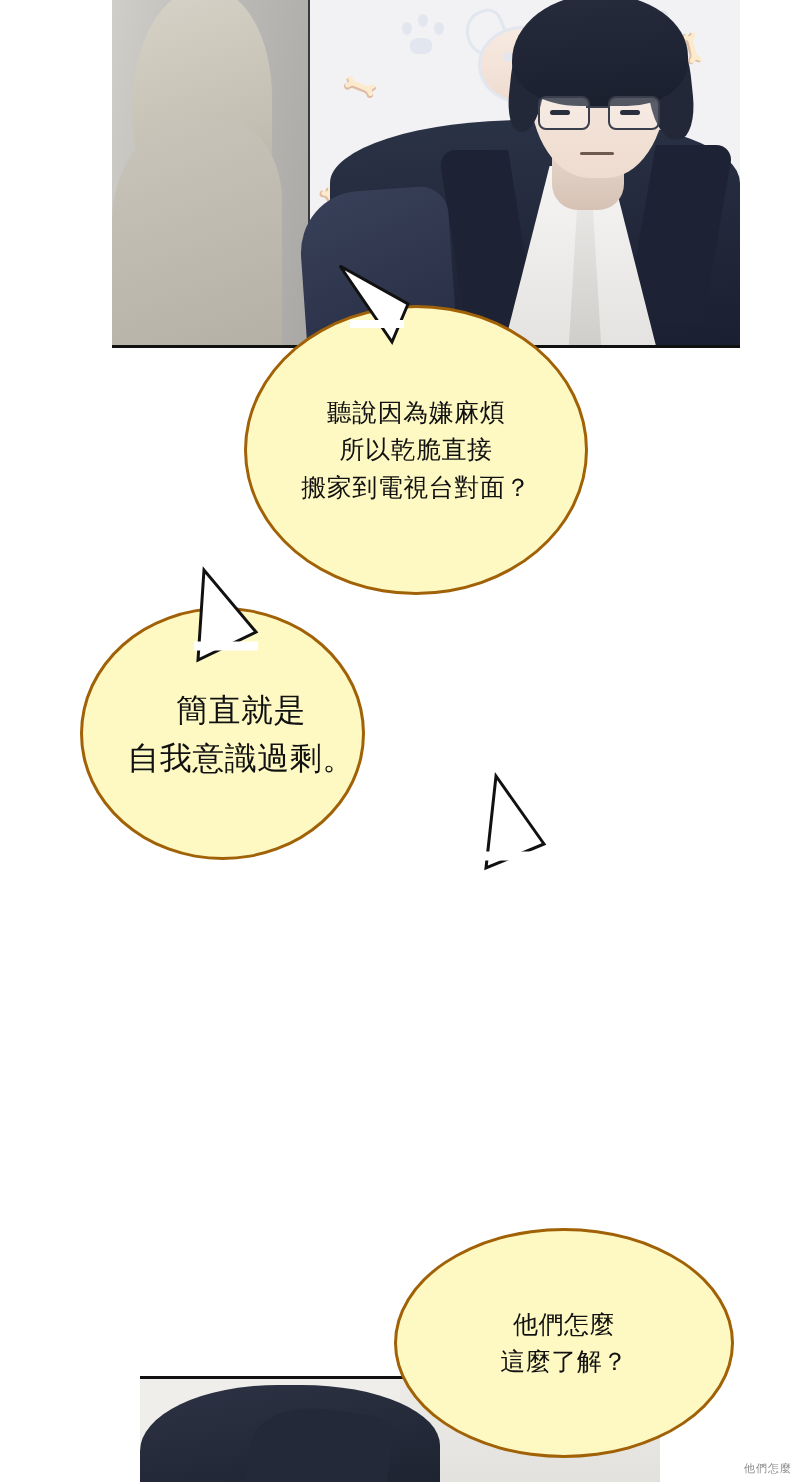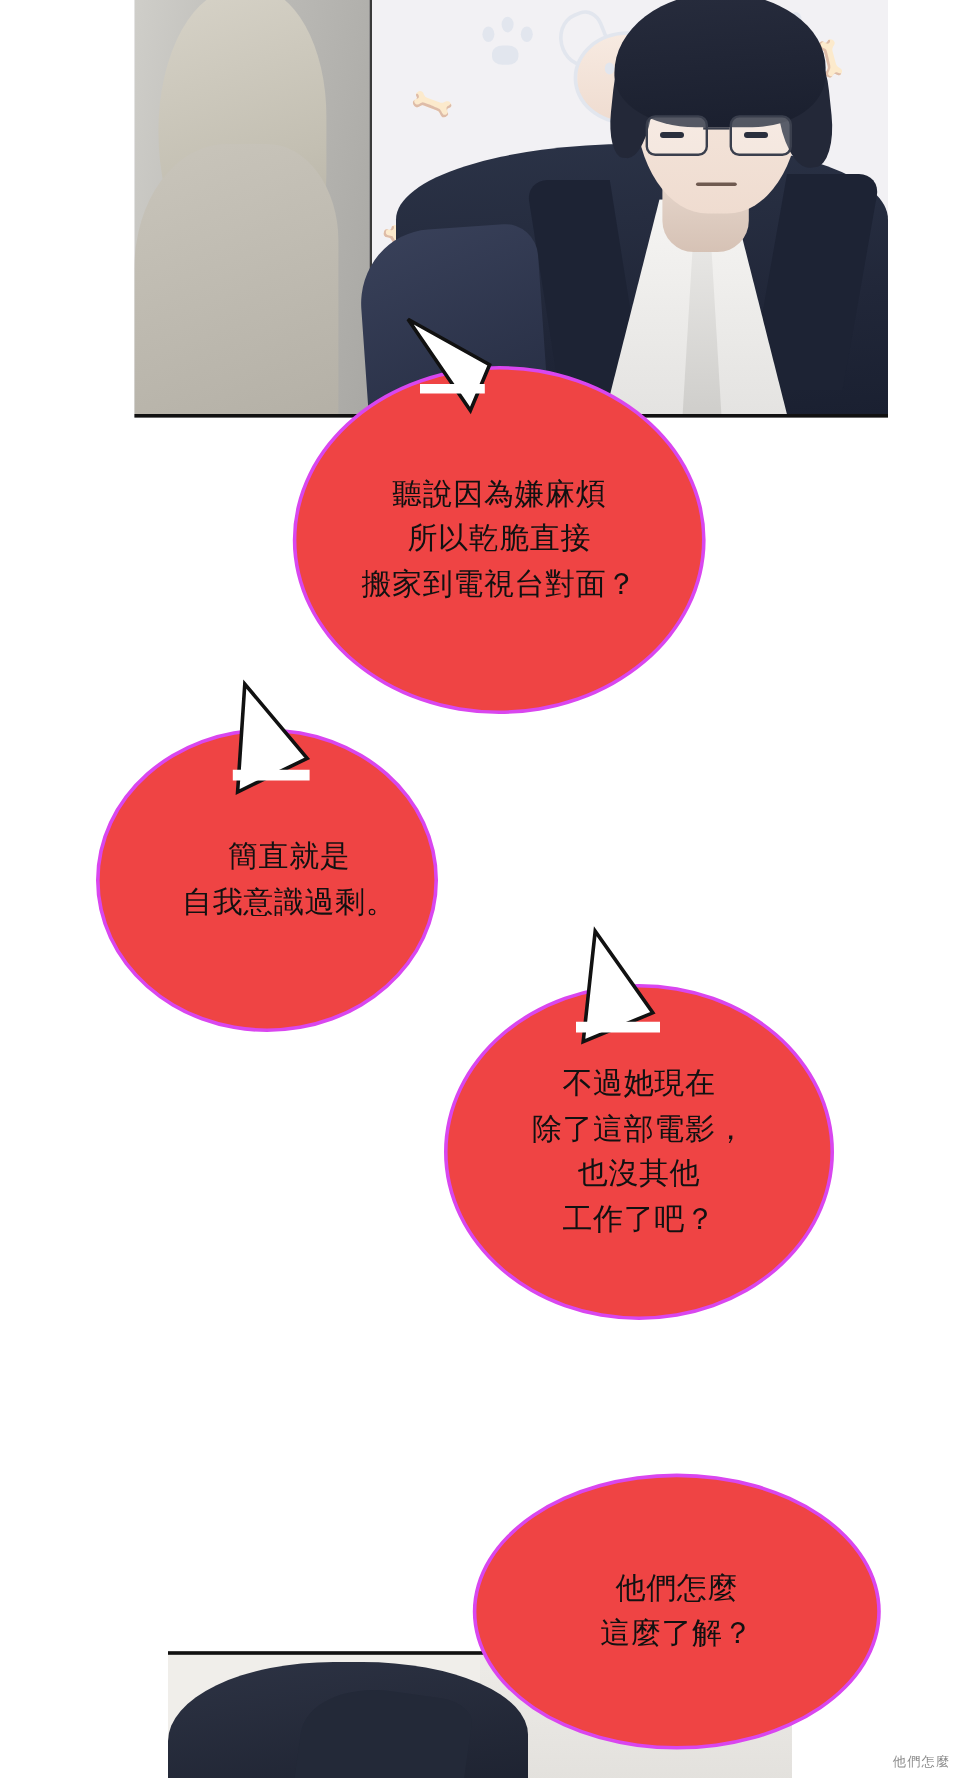--- a/index.html
+++ b/index.html
@@ -325,22 +325,22 @@
     right: 0;
     top: 0;
     width: 260px;
     height: 106px;
     background: linear-gradient(180deg, #edebe7 0%, #e3e1dd 100%);
   }
 
   
   .bubble {
     position: absolute;
-    background: #ef4444;
-    border: 3px solid #d946ef;
+    background: #fef9c3;
+    border: 3px solid #a16207;
     border-radius: 50%;
     display: flex;
     align-items: center;
     justify-content: center;
     text-align: center;
     color: #111111;
     box-sizing: border-box;
     z-index: 5;
   }
   .bubble .txt {
@@ -358,21 +358,21 @@
     height: 290px;
   }
   #bubble-1 .txt { font-size: 25px; }
 
   #bubble-2 {
     left: 80px;
     top: 607px;
     width: 285px;
     height: 253px;
   }
-  #bubble-2 .txt { font-size: 25px; margin-left: 37px; }
+  #bubble-2 .txt { font-size: 32px; margin-left: 37px; }
 
   #bubble-3 {
     left: 370px;
     top: 820px;
     width: 325px;
     height: 280px;
   }
   #bubble-3 .txt { font-size: 25px; }
 
   #bubble-4 {
@@ -478,26 +478,20 @@
     <div class="txt">簡直就是
 自我意識過剩。</div>
   </div>
 
   <div class="tail" style="left:462px; top:768px;">
     <svg width="100" height="110" viewBox="0 0 100 110">
       <path d="M24 100 L34 8 L82 76 Z" fill="#ffffff" stroke="#111111" stroke-width="3"></path>
       <path d="M18 88 L88 88" stroke="#ffffff" stroke-width="9"></path>
     </svg>
   </div>
-  <div class="bubble" id="bubble-3">
-    <div class="txt">不過她現在
-除了這部電影，
-也沒其他
-工作了吧？</div>
-  </div>
 
   <div class="bubble" id="bubble-4">
     <div class="txt">他們怎麼
 這麼了解？</div>
   </div>
 
   <div class="panel-bottom">
     <div class="bg"></div>
     <div class="dark-hair"></div>
     <div class="strand"></div>

